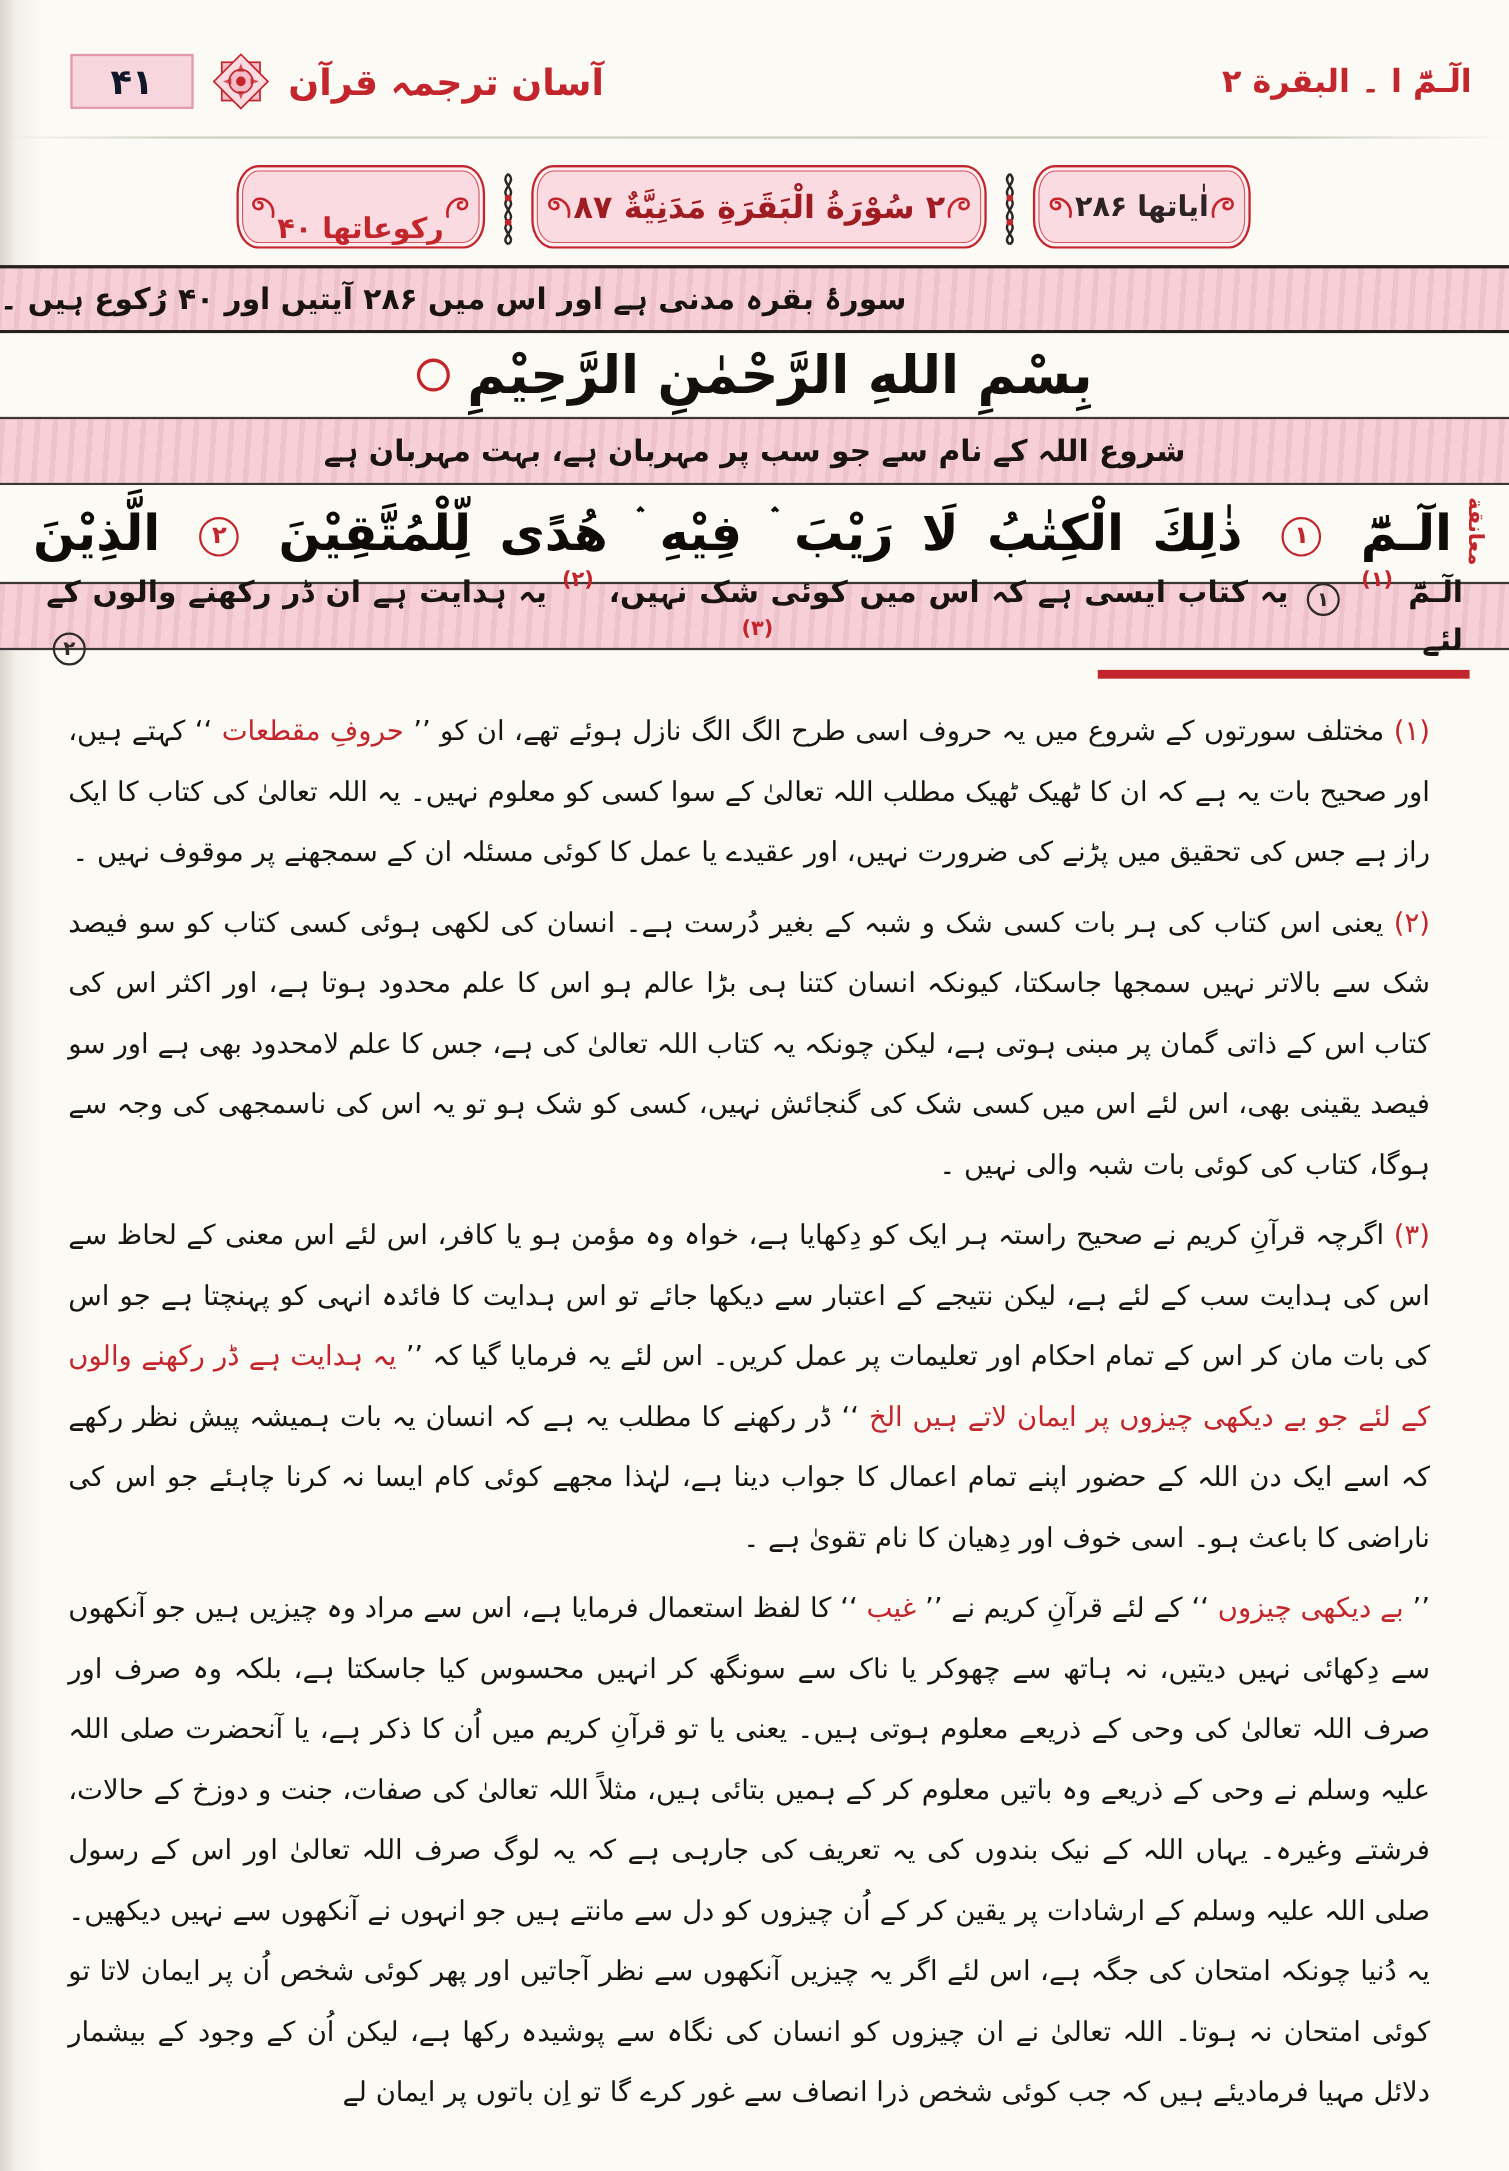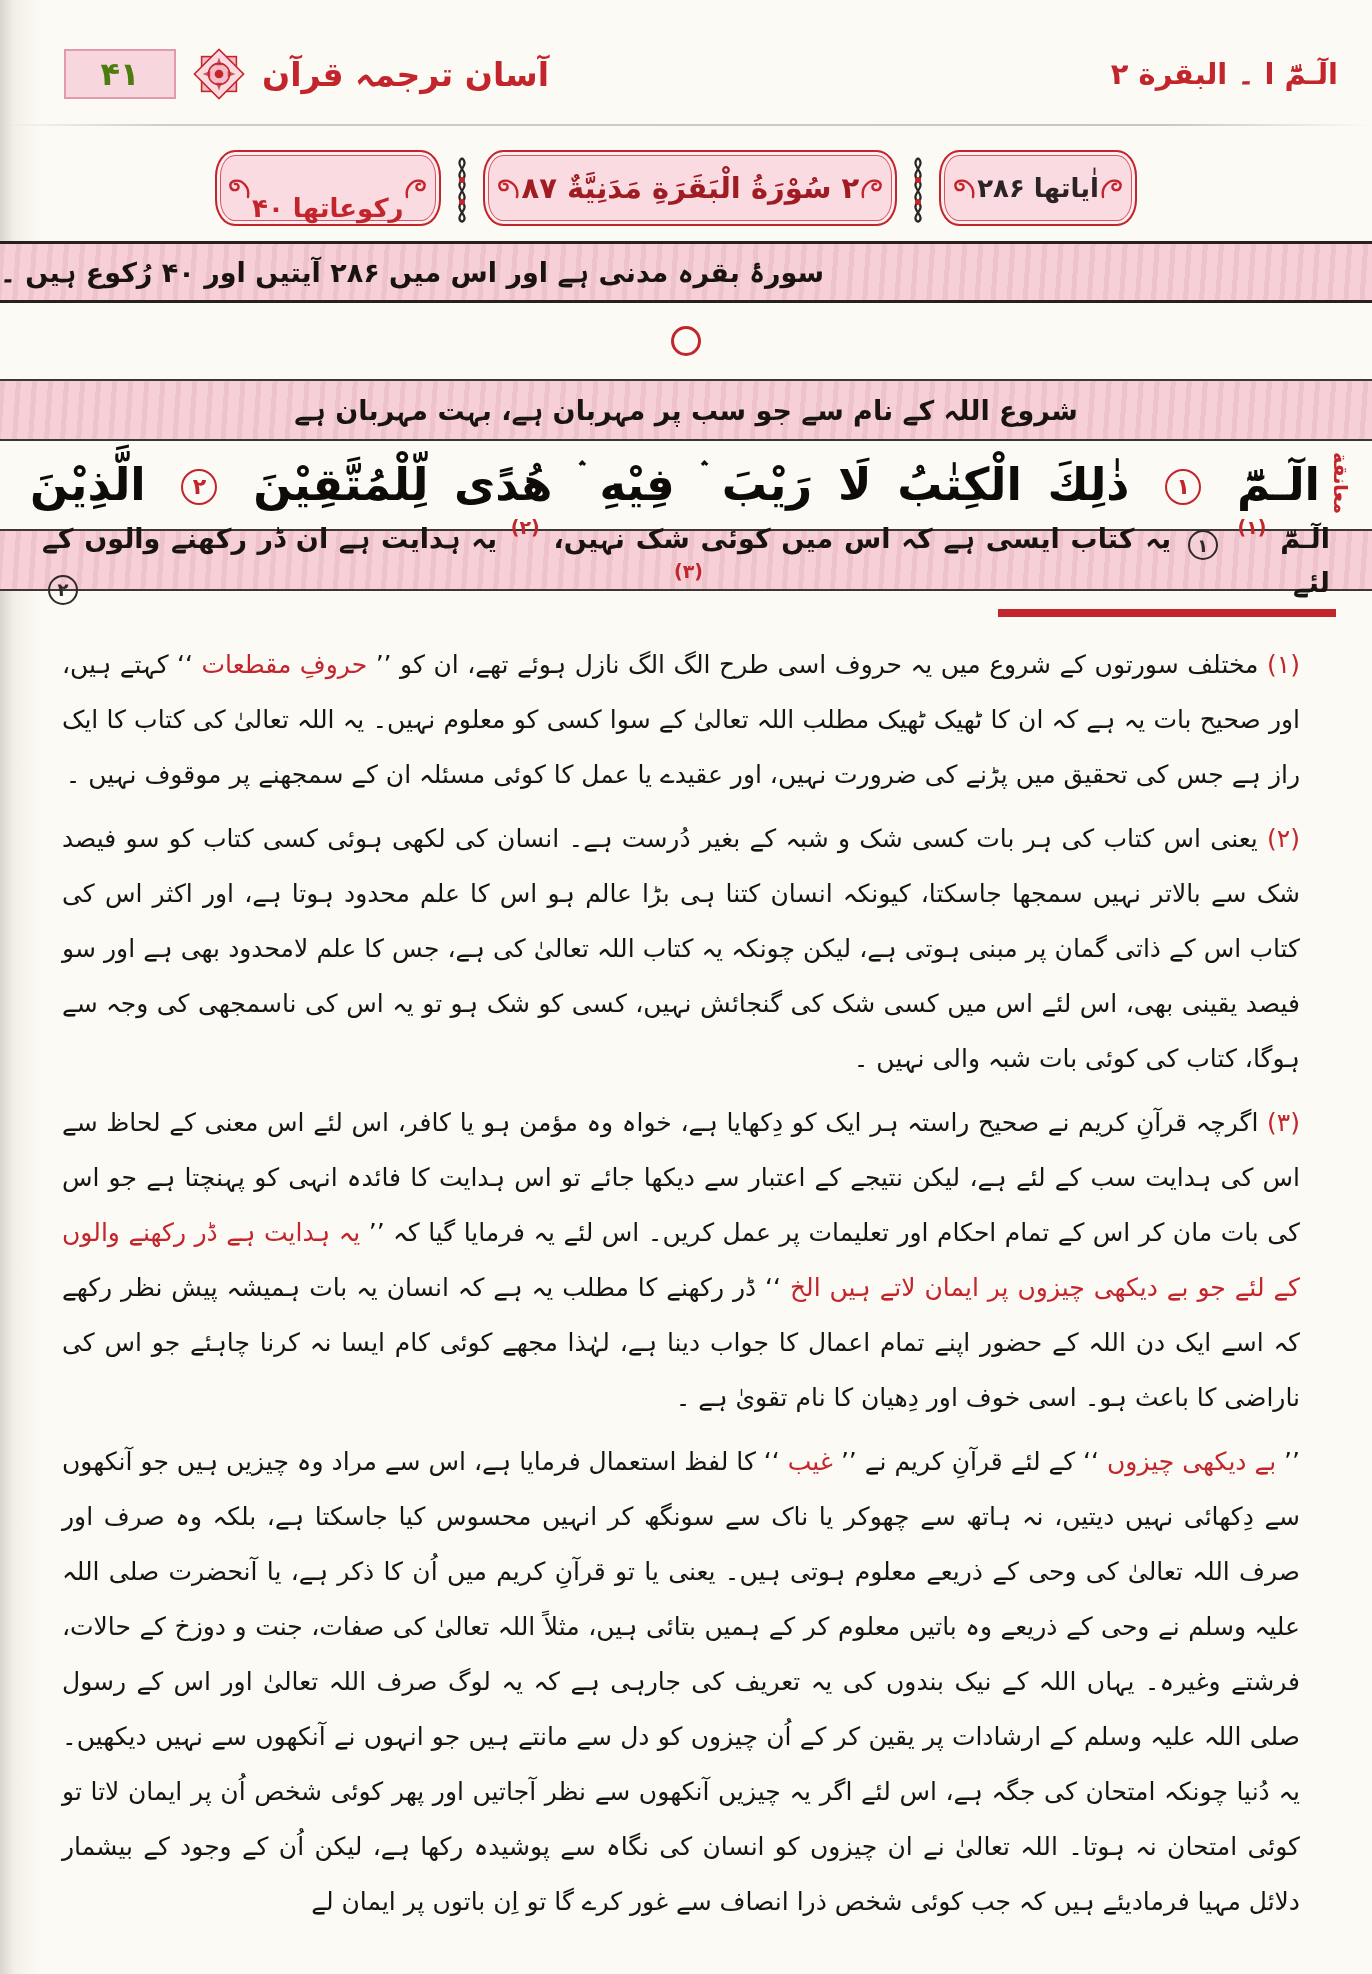--- a/index.html
+++ b/index.html
@@ -28,21 +28,21 @@
     margin:46px 34px 0 64px;
     height:56px;
     display:flex; align-items:center; gap:14px;
     direction:ltr;
   }
   .page-number-box{
     width:112px; height:50px;
     background:#f8d6de;
     border:2px solid #e39aab;
     display:flex; align-items:center; justify-content:center;
-    font-size:32px; font-weight:bold; color:#4d7c0f;
+    font-size:32px; font-weight:bold; color:#0f172a;
   }
   .medallion{ width:58px; height:58px; display:block; }
   .book-title{
     font-size:33px; font-weight:bold; color:var(--red);
     margin-right:8px; white-space:nowrap;
   }
   .header-spacer{ flex:1; }
   .surah-reference{
     font-size:29px; font-weight:bold; color:var(--red);
     direction:rtl; white-space:nowrap; padding-left:6px;
@@ -236,20 +236,21 @@
           <path d="M22 24 C24 14 16 6 8 8 C2 10 4 18 10 17 C14 16 13 10 9 11" fill="none" stroke="#c2262c" stroke-width="2.4" stroke-linecap="round"></path>
         </svg>
     </div>
   </div>
 
   <div class="band intro-banner">
     <span>سورۂ بقرہ مدنی ہے اور اس میں ۲۸۶ آیتیں اور ۴۰ رُکوع ہیں ۔</span>
   </div>
 
   <div class="bismillah-row">
+    <span class="bismillah-text">بِسْمِ اللهِ الرَّحْمٰنِ الرَّحِيْمِ</span>
     <span class="bism-ring"></span>
   </div>
 
   <div class="band translation-band">
     <div class="line">شروع اللہ کے نام سے جو سب پر مہربان ہے، بہت مہربان ہے</div>
   </div>
 
   <div class="ayat-row">
     <div class="ayat-line"><span>الٓـمّٓ</span> <span class="verse-circle">١</span> <span>ذٰلِكَ الْكِتٰبُ لَا رَيْبَ ۛ فِيْهِ ۛ هُدًى لِّلْمُتَّقِيْنَ</span> <span class="verse-circle">٢</span> <span>الَّذِيْنَ</span> </div>
   </div>

